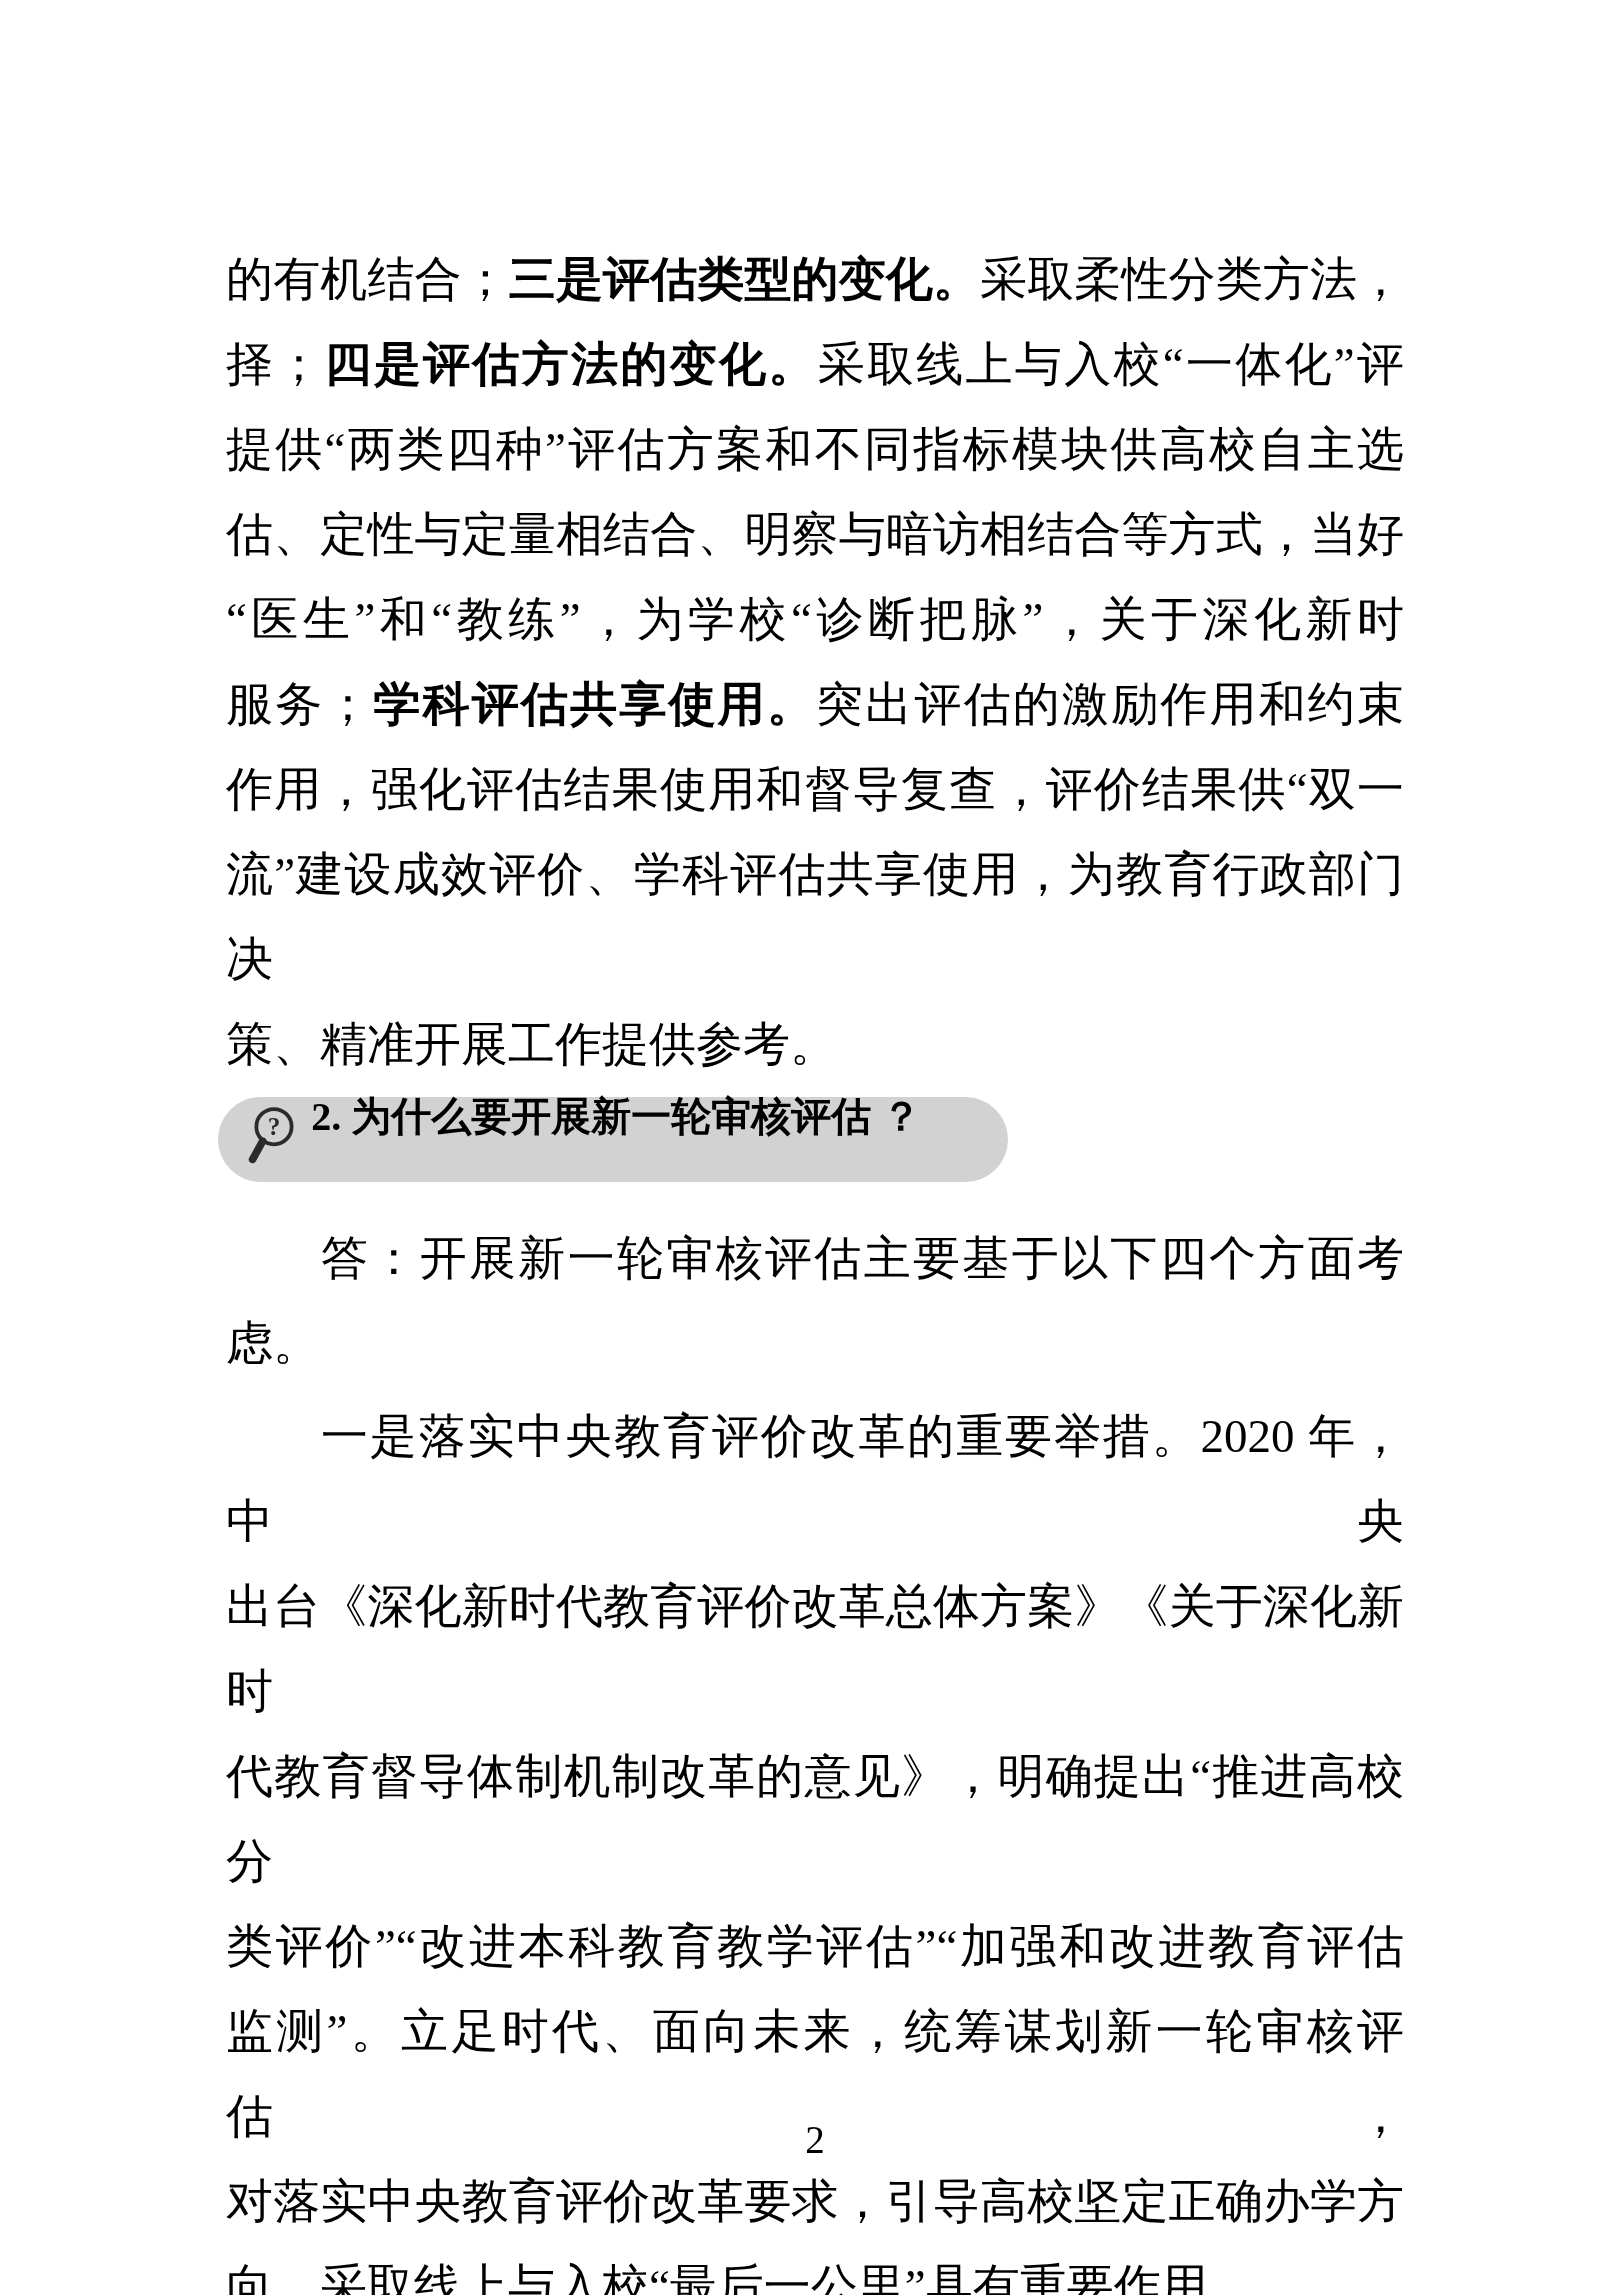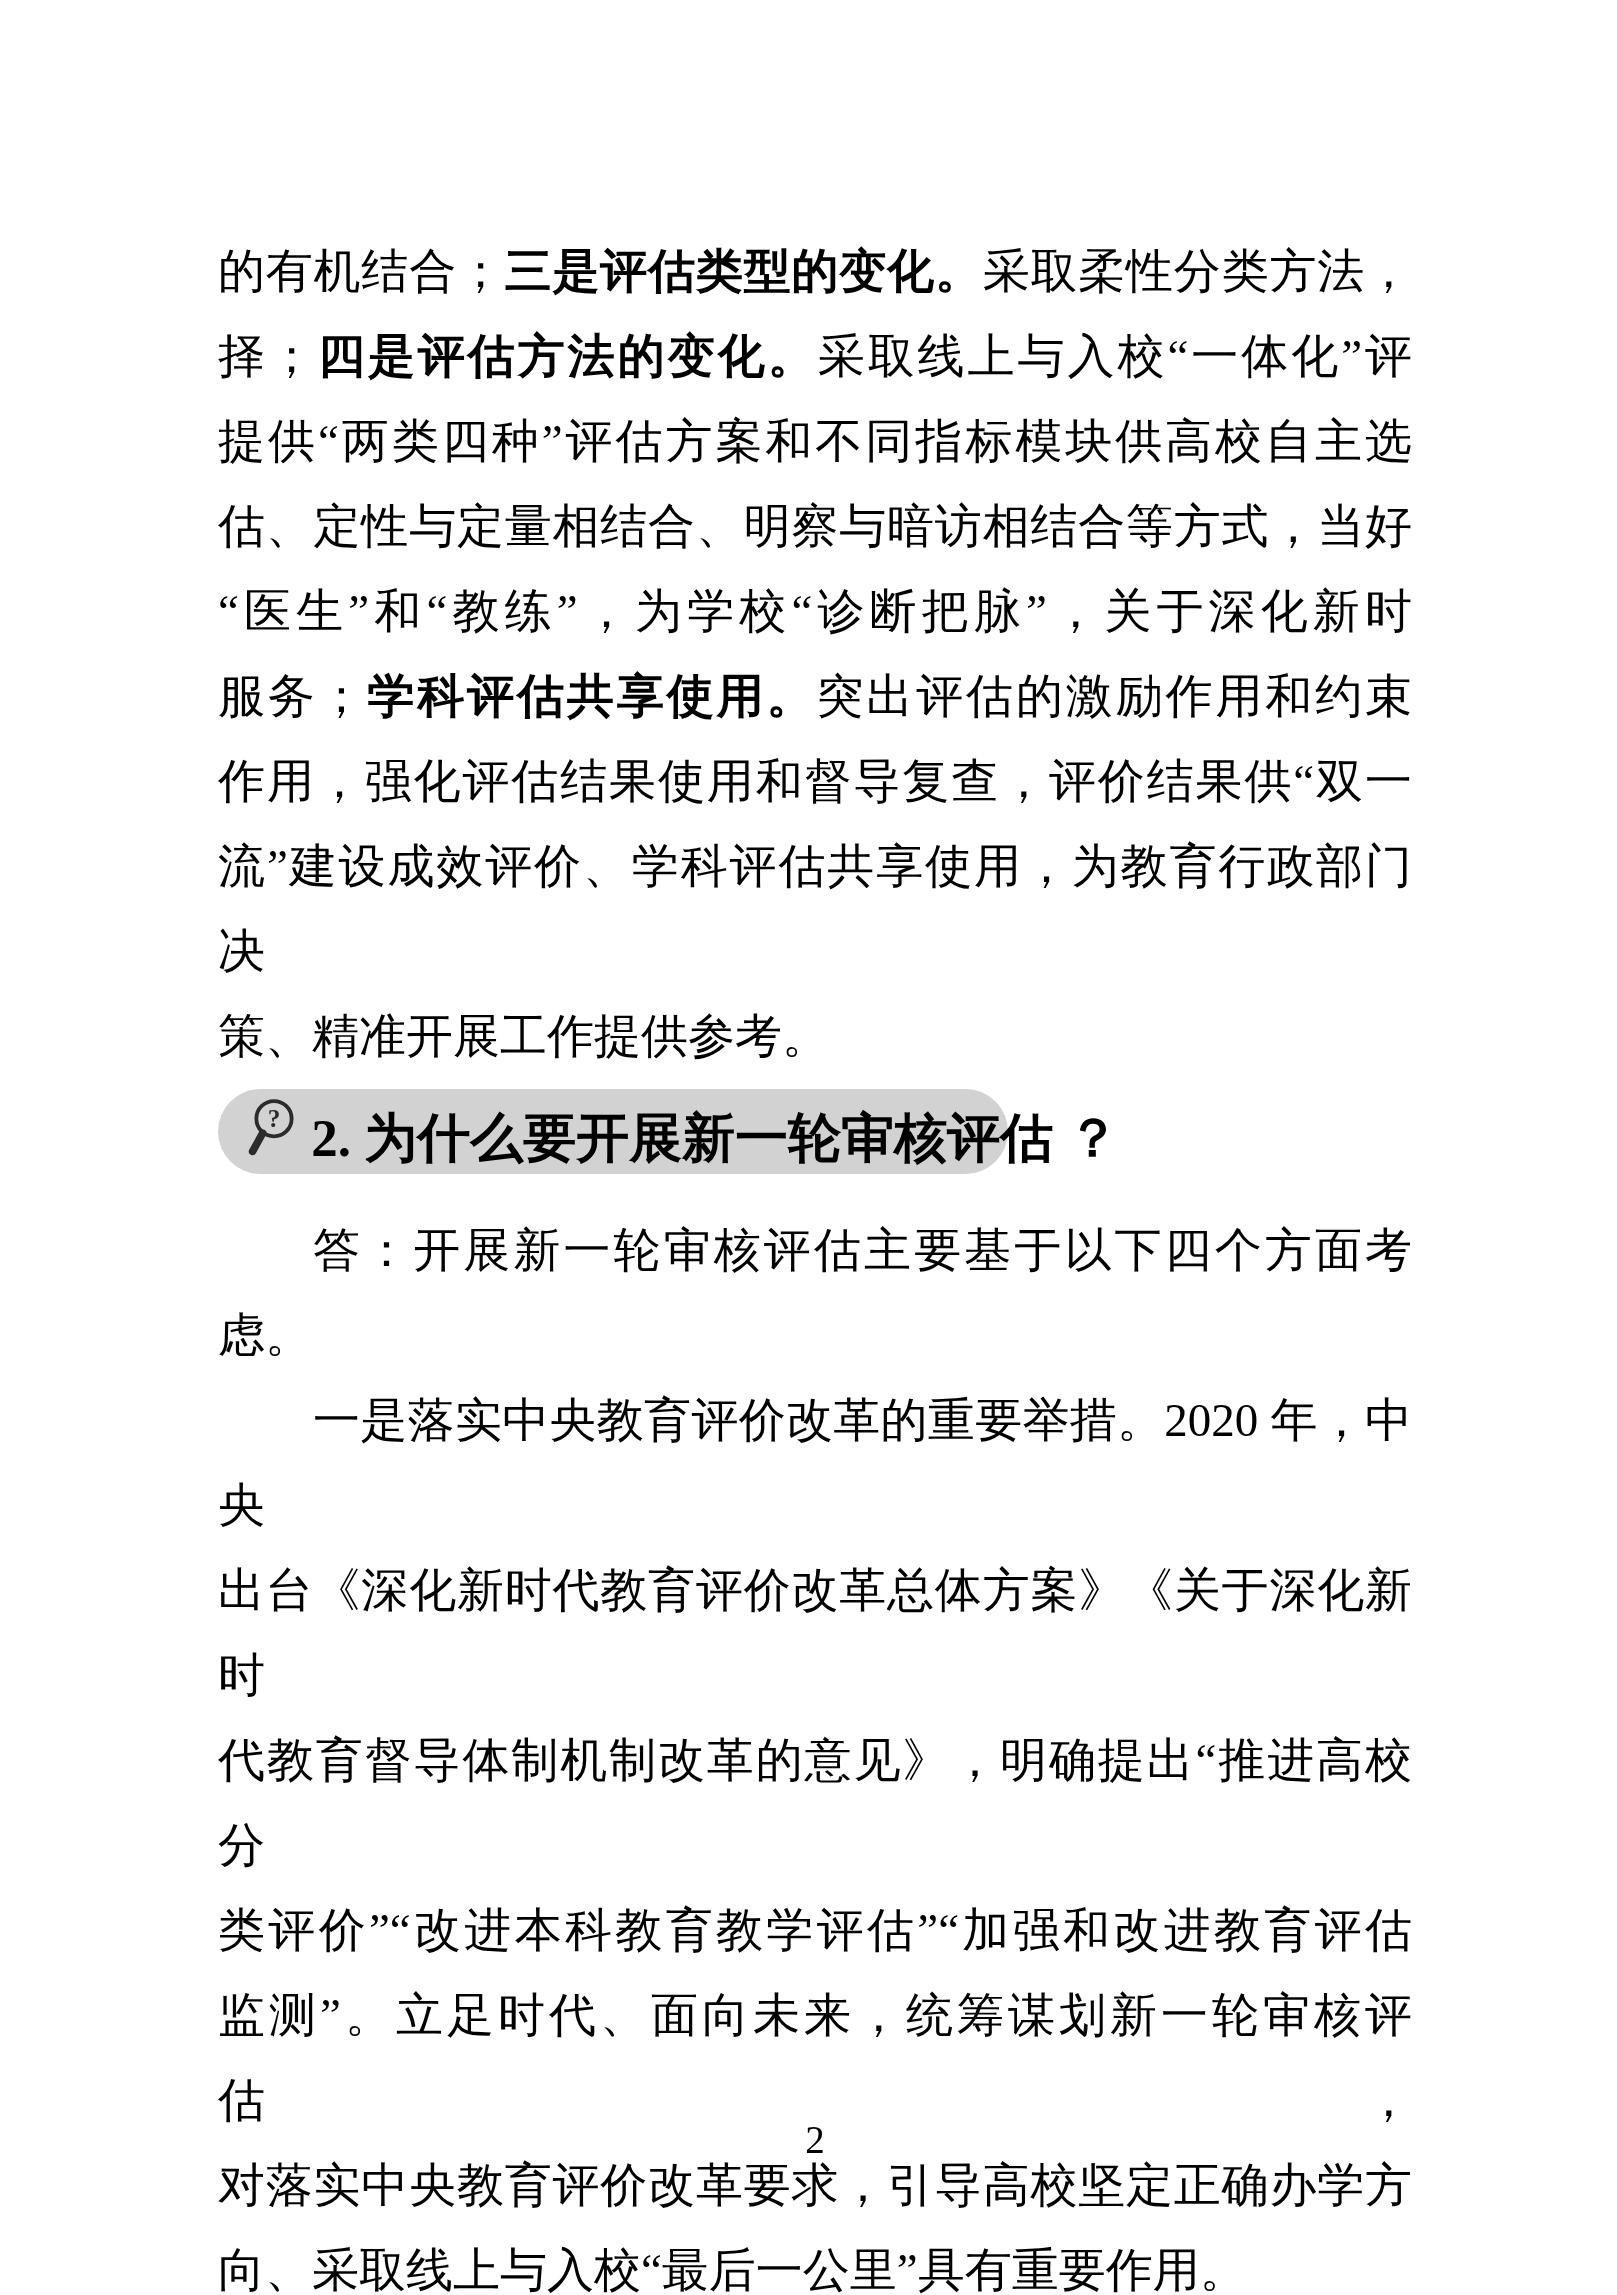--- a/index.html
+++ b/index.html
@@ -5,36 +5,36 @@
   html,body{margin:0;padding:0;}
   body{
     width:1618px;height:2295px;position:relative;background:#ffffff;
     font-family:"Liberation Serif","DejaVu Serif",serif;color:#000;
     overflow:hidden;
   }
   .content{
     position:absolute;left:218px;top:229px;width:1194px;
     font-size:47px;line-height:85px;
   }
-  .para{margin:0;}
+  .para{margin:8px;}
   .line{text-align:justify;text-justify:inter-character;text-align-last:left;}
   .line.just{text-align-last:justify;}
   .line.indent{text-indent:95px;}
   .b{font-weight:bold;}
   .q-heading{
     margin:9.5px 0 34px 0;
     width:790px;height:85px;border-radius:44px;
     background:#d2d2d2;
     display:flex;align-items:flex-start;
     padding-left:26.5px;box-sizing:border-box;
   }
   .q-heading .mag{flex:0 0 auto;margin-top:7.6px;}
   .q-heading .q-text{
-    font-size:53px;font-weight:bold;line-height:1;
-    margin-top:23px;margin-left:3.8px;white-space:nowrap;
+    font-size:40px;font-weight:bold;line-height:1;
+    margin-left:3.8px;white-space:nowrap;
   }
   .page-num{
     position:absolute;left:218px;top:2120px;width:1194px;
     text-align:center;font-size:39px;line-height:39px;
   }
 </style>
 </head>
 <body>
 
 <div class="content">

